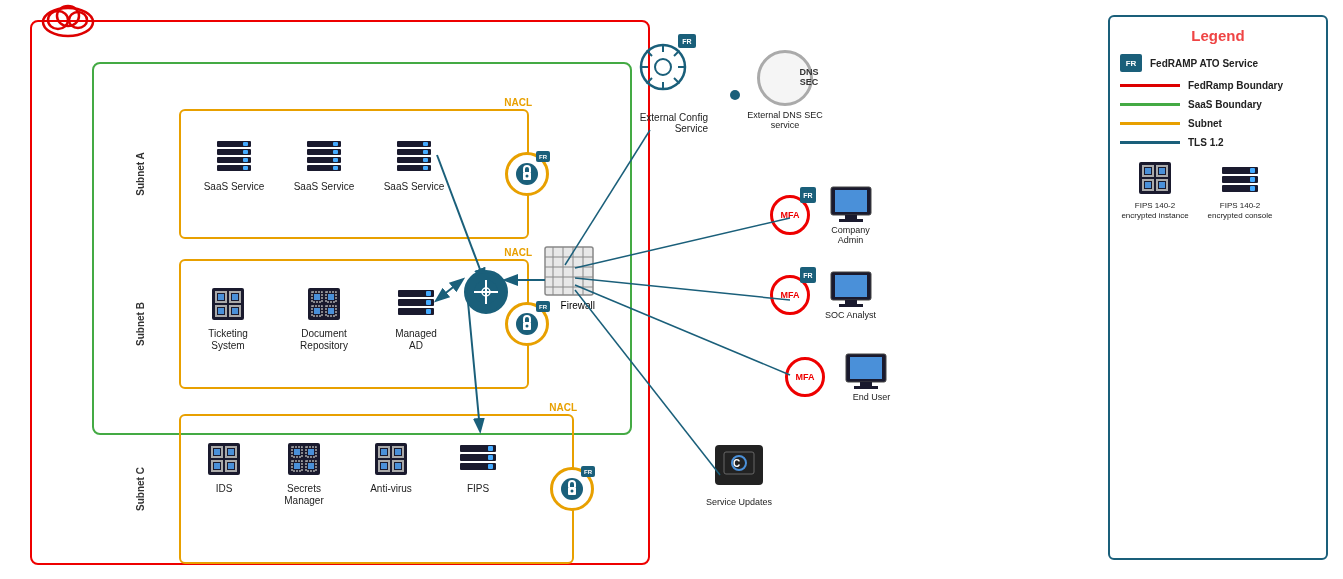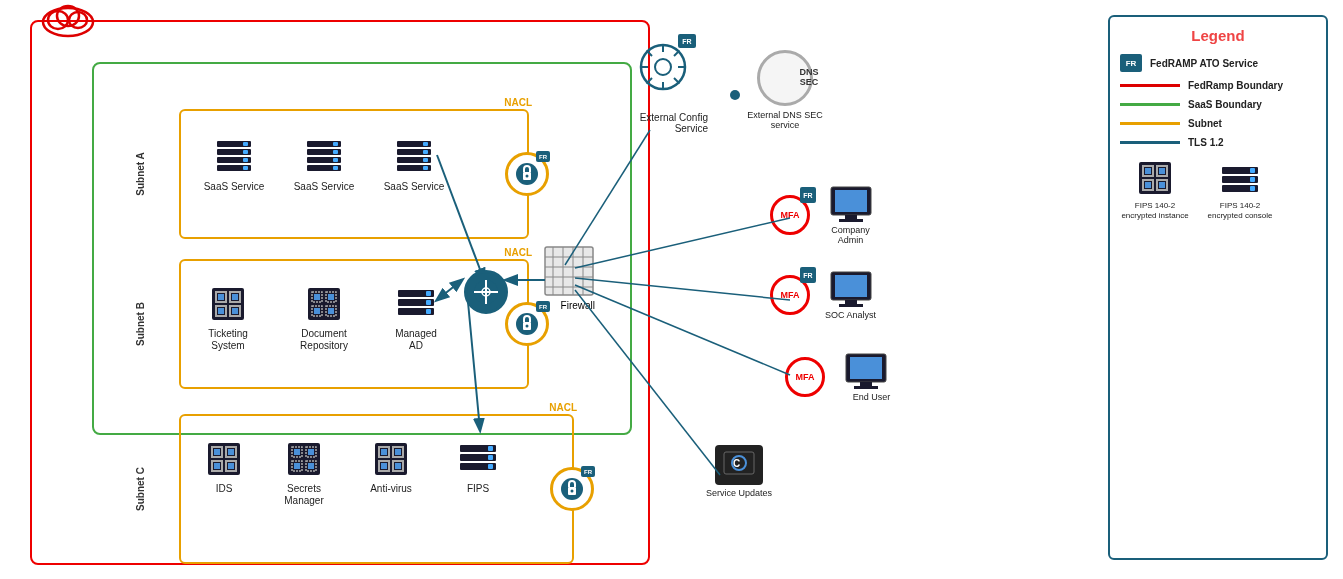--- a/index.html
+++ b/index.html
@@ -705,21 +705,21 @@
   </div>
 
   <div style="position:absolute; left:706px; top:445px; display:flex; flex-direction:column; align-items:center;">
     <div class="service-updates-icon">
       <svg width="32" height="28" viewBox="0 0 32 28">
         <rect x="1" y="1" width="30" height="22" rx="2" fill="#222" stroke="#666" stroke-width="1"></rect>
         <circle cx="16" cy="12" r="7" fill="none" stroke="#4a90d9" stroke-width="2"></circle>
         <text x="10" y="16" fill="white" font-size="10" font-weight="bold">C</text>
       </svg>
     </div>
-    <span style="font-size:9px; text-align:right; margin-top:3px; color:#222;">Service Updates</span>
+    <span style="font-size:9px; text-align:right; margin-top:12px; color:#222;">Service Updates</span>
   </div>
 
   <div class="legend-box">
     <div class="legend-title">Legend</div>
 
     <div class="legend-row">
       <div class="fedramp-badge">FR</div>
       <span class="legend-text">FedRAMP ATO Service</span>
     </div>
 

